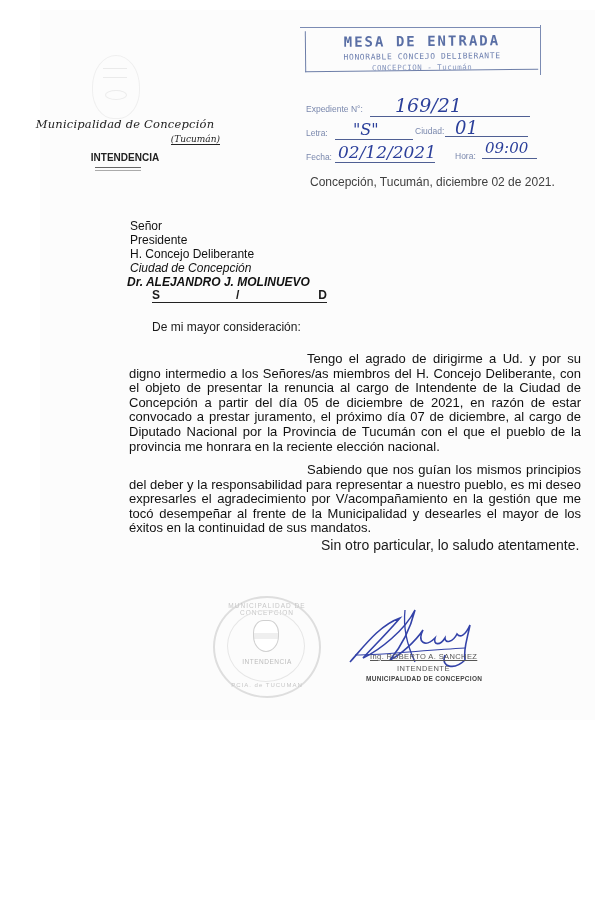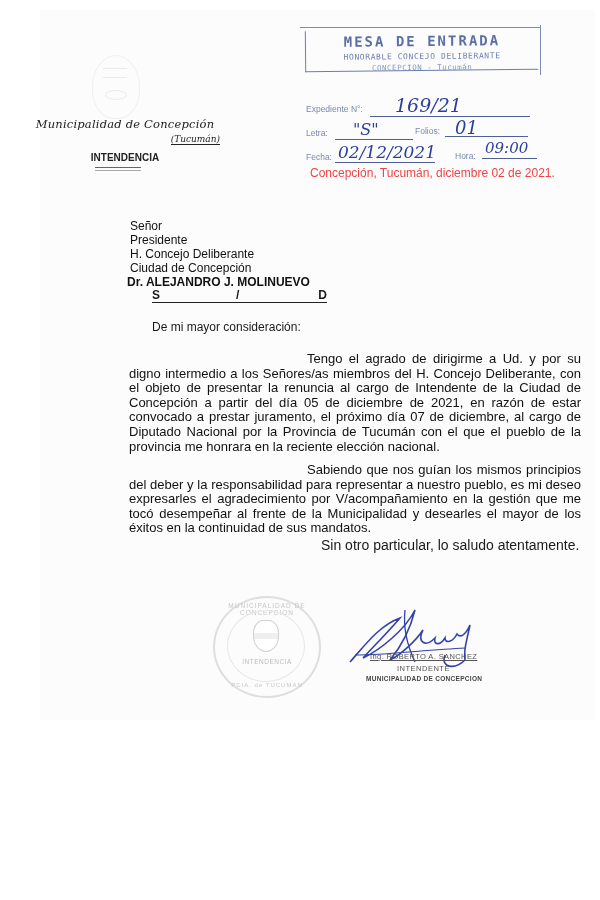--- a/index.html
+++ b/index.html
@@ -18,24 +18,24 @@
   .stamp-title { position:absolute; left:0; top:3px; width:232px; text-align:center; font-family:"DejaVu Sans Mono", monospace; font-size:14px; color:#5a6fa5; letter-spacing:2px; font-weight:bold; }
   .stamp-line2 { position:absolute; left:0; top:22px; width:232px; text-align:center; font-family:"DejaVu Sans Mono", monospace; font-size:8px; color:#6f81b0; letter-spacing:0.6px; }
   .stamp-line3 { position:absolute; left:0; top:33px; width:232px; text-align:center; font-family:"DejaVu Sans Mono", monospace; font-size:7.5px; color:#8595bd; letter-spacing:0.5px; }
   .stamp-border-top { position:absolute; left:300px; top:27px; width:240px; height:1px; background:#7b8bb3; }
   .stamp-border-right { position:absolute; left:540px; top:25px; width:1px; height:50px; background:#7b8bb3; }
 
   .field-label { position:absolute; font-size:8.5px; color:#7a88ad; }
   .field-line { position:absolute; height:1px; background:#4f5f93; }
   .handwrite { position:absolute; font-family:"DejaVu Serif", serif; font-style:italic; color:#2b3f9a; }
 
-  .date-line { position:absolute; left:310px; top:166px; font-size:12px; color:#ef4444;text-align:right; }
+  .date-line { position:absolute; left:310px; top:175px; font-size:12px; color:#404040;text-align:right; }
 
   .addr { position:absolute; left:130px; font-size:12px; line-height:14px; color:#111; }
-  .addr-bold { font-weight:bold; left:127px; }
+  .addr-bold { font-weight:bold; left:127px;font-style:italic; }
   .sd-line { position:absolute; left:152px; top:288px; width:175px; height:14px; border-bottom:1px solid #222; font-weight:bold; font-size:12px; }
   .sd-line span { position:absolute; }
 
   .greeting { position:absolute; left:152px; top:320px; font-size:12px; }
 
   .para { position:absolute; left:129px; width:452px; font-size:13px; line-height:14.6px; text-align:justify; color:#111; }
   .para .indent { display:inline-block; width:178px; }
 
   .closing { position:absolute; left:321px; top:537px; font-size:14px; }
 
@@ -70,37 +70,37 @@
   <div class="stamp-line3">CONCEPCION - Tucumán</div>
 </div>
 
 <div class="field-label" style="left:306px;top:104px;">Expediente N°:</div>
 <div class="field-line" style="left:370px;top:116px;width:160px;"></div>
 <div class="handwrite" style="left:395px;top:94px;font-size:19px;">169/21</div>
 
 <div class="field-label" style="left:306px;top:128px;">Letra:</div>
 <div class="field-line" style="left:335px;top:139px;width:78px;"></div>
 <div class="handwrite" style="left:353px;top:120px;font-size:16px;">"S"</div>
-<div class="field-label" style="left:415px;top:126px;">Folios:</div>
+<div class="field-label" style="left:415px;top:126px;">Ciudad:</div>
 <div class="field-line" style="left:445px;top:136px;width:83px;"></div>
 <div class="handwrite" style="left:455px;top:117px;font-size:18px;text-align:center;">01</div>
 
 <div class="field-label" style="left:306px;top:152px;">Fecha:</div>
 <div class="field-line" style="left:335px;top:162px;width:100px;"></div>
 <div class="handwrite" style="left:338px;top:142px;font-size:17px;">02/12/2021</div>
 <div class="field-label" style="left:455px;top:151px;">Hora:</div>
 <div class="field-line" style="left:482px;top:158px;width:55px;"></div>
 <div class="handwrite" style="left:485px;top:139px;font-size:15px;">09:00</div>
 
 <div class="date-line">Concepción, Tucumán, diciembre 02 de 2021.</div>
 
 <div class="addr" style="top:219px;">Señor</div>
 <div class="addr" style="top:233px;">Presidente</div>
 <div class="addr" style="top:247px;">H. Concejo Deliberante</div>
-<div class="addr" style="top:261px;">Ciudad de Concepción</div>
+<div class="addr" style="top:261px;font-style:italic;">Ciudad de Concepción</div>
 <div class="addr addr-bold" style="top:275px;">Dr. ALEJANDRO J. MOLINUEVO</div>
 <div class="sd-line">
   <span style="left:0;">S</span>
   <span style="left:84px;">/</span>
   <span style="right:0;">D</span>
 </div>
 
 <div class="greeting">De mi mayor consideración:</div>
 
 <div class="para" style="top:352px;"><span class="indent"></span><span>Tengo el agrado de dirigirme a Ud. y por su digno intermedio a los Señores/as miembros del H. Concejo Deliberante, con el objeto de presentar la renuncia al cargo de Intendente de la Ciudad de Concepción a partir del día 05 de diciembre de 2021, en razón de estar convocado a prestar juramento, el próximo día 07 de diciembre, al cargo de Diputado Nacional por la Provincia de Tucumán con el que el pueblo de la provincia me honrara en la reciente elección nacional.</span></div>

